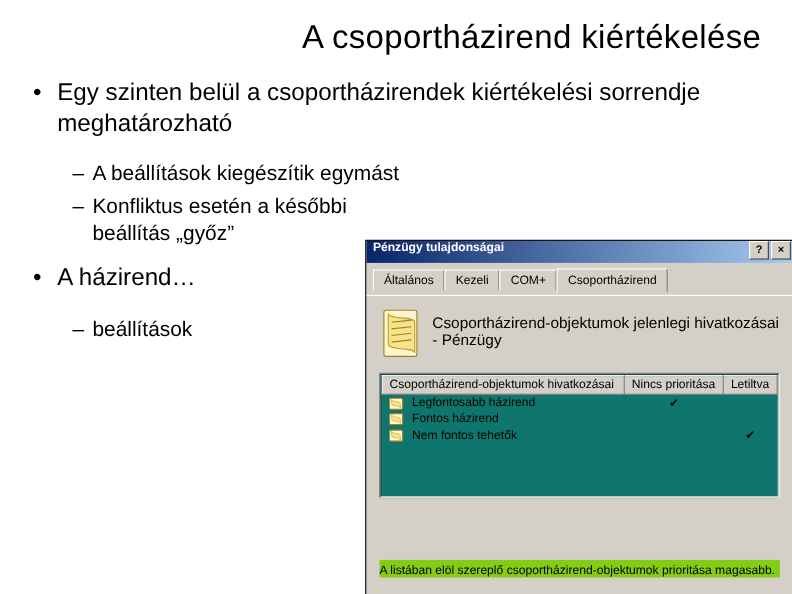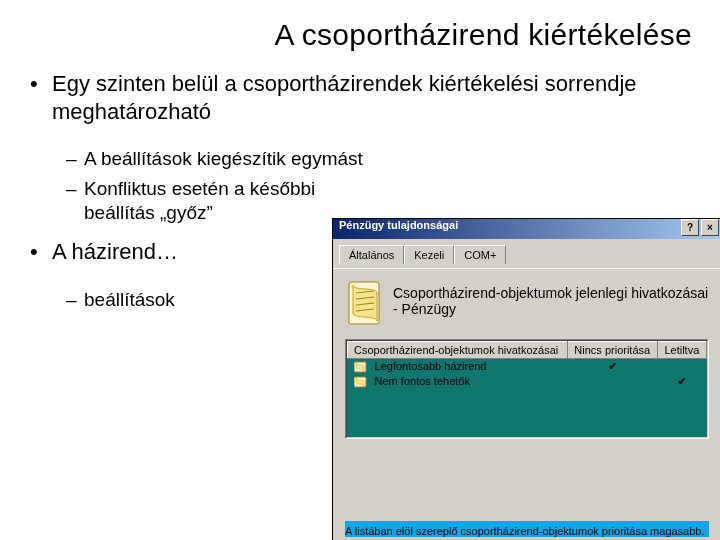--- a/index.html
+++ b/index.html
@@ -27,21 +27,21 @@
   .panehead{font-size:14px;padding-top:6px;min-height:44px}
   .clr{clear:both}
   .listbox{margin-top:10px;border:1px solid #808080;border-right-color:#fff;border-bottom-color:#fff;background:#0f766e}
   .listinner{border:1px solid #404040;border-right-color:#d4d0c8;border-bottom-color:#d4d0c8}
   table.gp{border-collapse:collapse;width:100%;font-size:11px}
   table.gp th{background:#d4d0c8;border-top:1px solid #fff;border-left:1px solid #fff;border-right:1px solid #808080;border-bottom:1px solid #808080;font-weight:400;text-align:left;padding:2px 6px;white-space:nowrap}
   table.gp td{padding:1px 6px;white-space:nowrap}
   .gpicon{display:inline-block;width:14px;height:12px;vertical-align:middle;margin-right:4px}
   .gpicon svg{display:block}
   .check{text-align:center;font-family:Arial;font-size:11px}
-  .footnote{position:absolute;left:12px;right:12px;bottom:4px;font-size:11px;background:#0ea5e9;padding-top:4px}
+  .footnote{position:absolute;left:12px;right:12px;bottom:16px;font-size:11px;background:#84cc16;padding-top:4px}
 </style>
 </head>
 <body>
 
 <div class="slide">
   <h1 class="title">A csoportházirend kiértékelése</h1>
 
   <ul class="top">
     <li>
       <span>Egy szinten belül a csoportházirendek kiértékelési sorrendje meghatározható</span>
@@ -63,20 +63,21 @@
       <span>Pénzügy tulajdonságai</span>
       <span class="spacer"></span>
       <span class="tbtn">?</span>
       <span class="tbtn">×</span>
     </div>
 
     <div class="tabbar">
       <div class="tab">Általános</div>
       <div class="tab">Kezeli</div>
       <div class="tab">COM+</div>
+      <div class="tab active">Csoportházirend</div>
     </div>
 
     <div class="pane">
       <div class="paneinner">
         <div class="docicon">
           <svg width="36" height="44" viewBox="0 0 36 44">
             <rect x="2" y="1" width="30" height="42" rx="2" fill="#fff6cf" stroke="#a08020"></rect>
             <path d="M6 4c0 6 24 2 24 8v28c0 -6 -24 -2 -24 -8z" fill="#f6e48a" stroke="#c0a030"></path>
             <line x1="9" y1="12" x2="27" y2="10" stroke="#a08020"></line>
             <line x1="9" y1="18" x2="27" y2="16" stroke="#a08020"></line>
@@ -108,20 +109,31 @@
                 </td>
                 <td class="check">✔</td>
                 <td class="check"></td>
               </tr>
               <tr>
                 <td>
                   <span class="gpicon"><svg width="14" height="12" viewBox="0 0 14 12">
                           <rect x="0" y="1" width="12" height="10" rx="1" fill="#fff6cf" stroke="#a08020"></rect>
                           <path d="M2 2c0 3 8 1 8 4v4c0 -3 -8 -1 -8 -4z" fill="#f6e48a" stroke="#c0a030" stroke-width=".5"></path>
                         </svg></span>
+                  <span>Fontos házirend</span>
+                </td>
+                <td class="check"></td>
+                <td class="check"></td>
+              </tr>
+              <tr>
+                <td>
+                  <span class="gpicon"><svg width="14" height="12" viewBox="0 0 14 12">
+                          <rect x="0" y="1" width="12" height="10" rx="1" fill="#fff6cf" stroke="#a08020"></rect>
+                          <path d="M2 2c0 3 8 1 8 4v4c0 -3 -8 -1 -8 -4z" fill="#f6e48a" stroke="#c0a030" stroke-width=".5"></path>
+                        </svg></span>
                   <span>Nem fontos tehetők</span>
                 </td>
                 <td class="check"></td>
                 <td class="check">✔</td>
               </tr>
               <tr>
                     <td style="height:46px">&nbsp;</td>
                     <td></td>
                     <td></td>
                   </tr>

